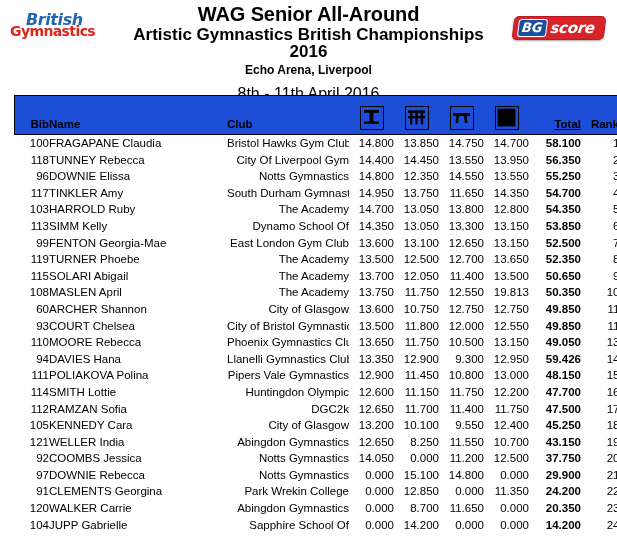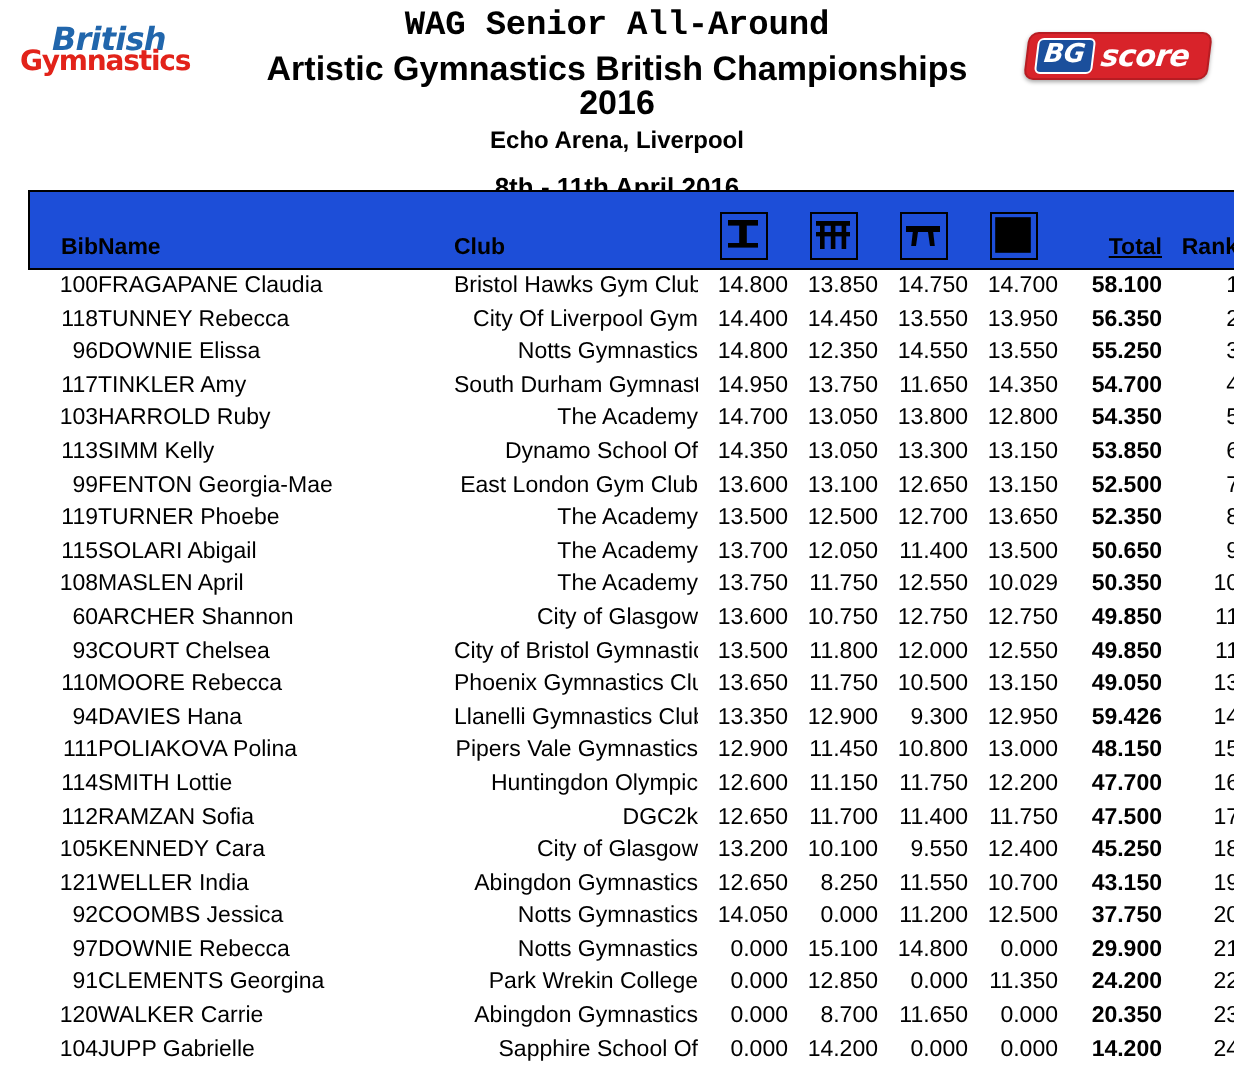--- a/index.html
+++ b/index.html
@@ -51,41 +51,40 @@
   }
 
   .titles {
     position: absolute;
     left: 120px;
     right: 120px;
     top: 4px;
     text-align: center;
   }
   .title-main {
-    font-size: 17px;
+    font-size: 20px;
     font-weight: bold;
     letter-spacing: -0.1px;
     line-height: 20px;
-    font-family: Liberation Mono, monospace;
   }
   .title-sub1 {
     font-size: 17px;
     font-weight: bold;
     line-height: 17px;
     margin-top: 2px;
   }
   .title-sub2 {
     font-size: 12px;
     font-weight: bold;
     line-height: 17px;
     margin-top: 2px;
   }
   .title-sub3 {
-    font-size: 13px;
-    font-weight: bold;
+    font-size: 16px;
+    font-weight: normal;
     line-height: 17px;
     margin-top: 6px;
   }
 
   .score-logo {
     position: absolute;
     right: 12px;
     top: 16px;
     width: 92px;
     height: 24px;
@@ -359,21 +358,21 @@
           <td class="c-total">50.650</td>
           <td class="c-rank">9</td>
         </tr>
         <tr>
           <td class="c-bib">108</td>
           <td class="c-name">MASLEN April</td>
           <td class="c-club">The Academy</td>
           <td class="c-app">13.750</td>
           <td class="c-app">11.750</td>
           <td class="c-app">12.550</td>
-          <td class="c-app">10.029</td>
+          <td class="c-app">19.813</td>
           <td class="c-total">50.350</td>
           <td class="c-rank">10</td>
         </tr>
         <tr>
           <td class="c-bib">60</td>
           <td class="c-name">ARCHER Shannon</td>
           <td class="c-club">City of Glasgow</td>
           <td class="c-app">13.600</td>
           <td class="c-app">10.750</td>
           <td class="c-app">12.750</td>

